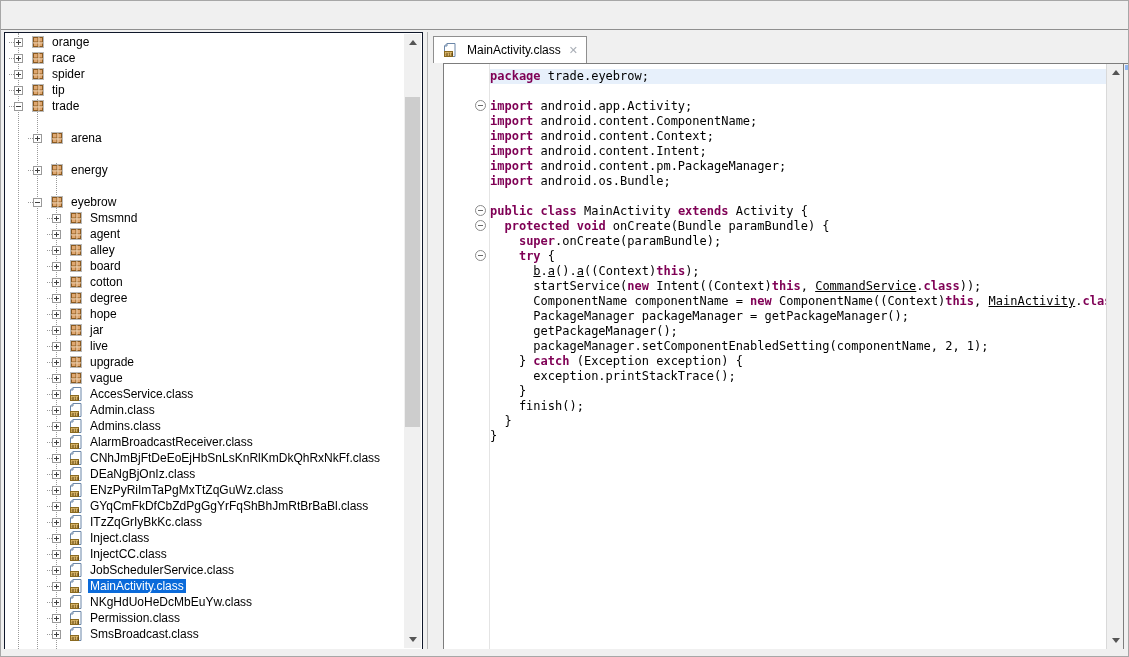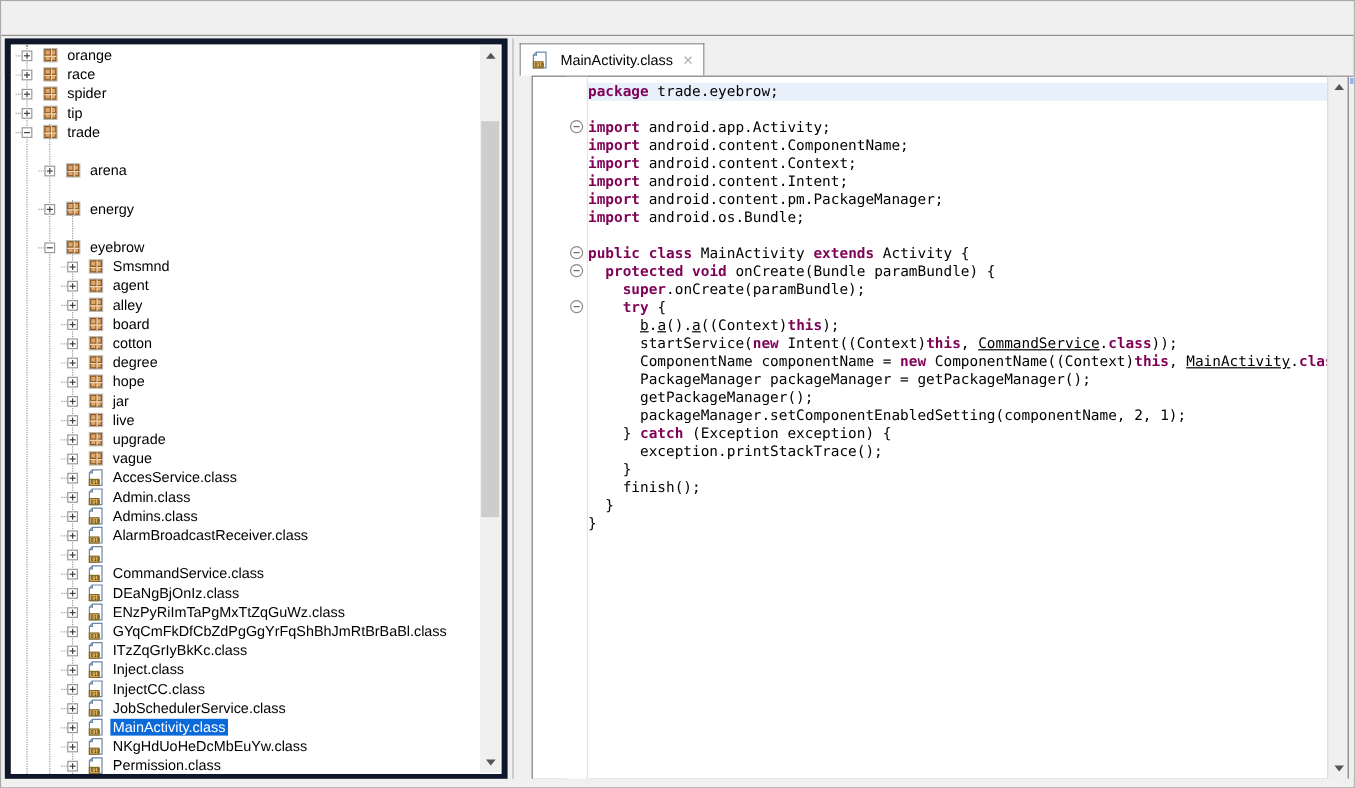--- a/index.html
+++ b/index.html
@@ -19,21 +19,21 @@
   .main-tab {
     position:absolute; left:3px; top:2px; height:28px;
     display:flex; align-items:center; gap:5px;
     background:#ffffff; border:1px solid #8f8f8f; border-bottom:none;
     padding:0 8px; font-size:12px; color:#000;margin-top:32px;
   }
   .close-x { color:#a9aeb6; font-size:11px; margin-left:3px; cursor:default; }
   
   .tree-panel {
     position:absolute; left:3px; top:31px; width:419px; height:618px;
-    background:#fff; border:5px solid #0f172a; overflow:hidden;
+    background:#fff; border:1px solid #0f172a; overflow:hidden;
   }
   .tree-view { position:absolute; left:1px; top:0; right:18px; bottom:0; overflow:hidden; padding-top:1px; }
   .tree-guide { position:absolute; width:0; border-left:1px dotted #9a9a9a; }
   .tree-row { position:relative; height:16px; display:flex; align-items:center; white-space:nowrap; font-size:12px; color:#000; }
   .tree-row.lvl1 { padding-left:8px; } .tree-row.lvl2 { padding-left:27px;margin-top:16px; } .tree-row.lvl3 { padding-left:46px; }
   .tree-row::before { content:""; position:absolute; top:8px; border-top:1px dotted #9a9a9a; }
   .tree-row.lvl1::before { left:3px; width:5px; }
   .tree-row.lvl2::before { left:22px; width:5px; }
   .tree-row.lvl3::before { left:41px; width:5px; }
   .exp {
@@ -431,32 +431,21 @@
       <div class="tree-row lvl3">
         <span class="exp plus"></span>
         <span class="ticon">
           <svg width="16" height="16" viewBox="0 0 16 16">
             <path d="M5 1.5 h8 v13 h-10.5 v-10.5 z" fill="#fff" stroke="#6b86a8"></path>
             <path d="M5 1.5 v2.5 h-2.5" fill="none" stroke="#6b86a8"></path>
             <rect x="2.5" y="9.5" width="8" height="5" fill="#d9b66a" stroke="#8a6a20"></rect>
             <text x="3.4" y="13.6" font-size="4.4" font-family="DejaVu Sans Mono, monospace" fill="#4a3000">010</text>
           </svg>
         </span>
-      </div>
-      <div class="tree-row lvl3">
-        <span class="exp plus"></span>
-        <span class="ticon">
-          <svg width="16" height="16" viewBox="0 0 16 16">
-            <path d="M5 1.5 h8 v13 h-10.5 v-10.5 z" fill="#fff" stroke="#6b86a8"></path>
-            <path d="M5 1.5 v2.5 h-2.5" fill="none" stroke="#6b86a8"></path>
-            <rect x="2.5" y="9.5" width="8" height="5" fill="#d9b66a" stroke="#8a6a20"></rect>
-            <text x="3.4" y="13.6" font-size="4.4" font-family="DejaVu Sans Mono, monospace" fill="#4a3000">010</text>
-          </svg>
-        </span>
-        <span class="tlabel">CommandService.class</span>
+        <span class="tlabel">CNhJmBjFtDeEoEjHbSnLsKnRlKmDkQhRxNkFf.class</span>
       </div>
       <div class="tree-row lvl3">
         <span class="exp plus"></span>
         <span class="ticon">
           <svg width="16" height="16" viewBox="0 0 16 16">
             <path d="M5 1.5 h8 v13 h-10.5 v-10.5 z" fill="#fff" stroke="#6b86a8"></path>
             <path d="M5 1.5 v2.5 h-2.5" fill="none" stroke="#6b86a8"></path>
             <rect x="2.5" y="9.5" width="8" height="5" fill="#d9b66a" stroke="#8a6a20"></rect>
             <text x="3.4" y="13.6" font-size="4.4" font-family="DejaVu Sans Mono, monospace" fill="#4a3000">010</text>
           </svg>

